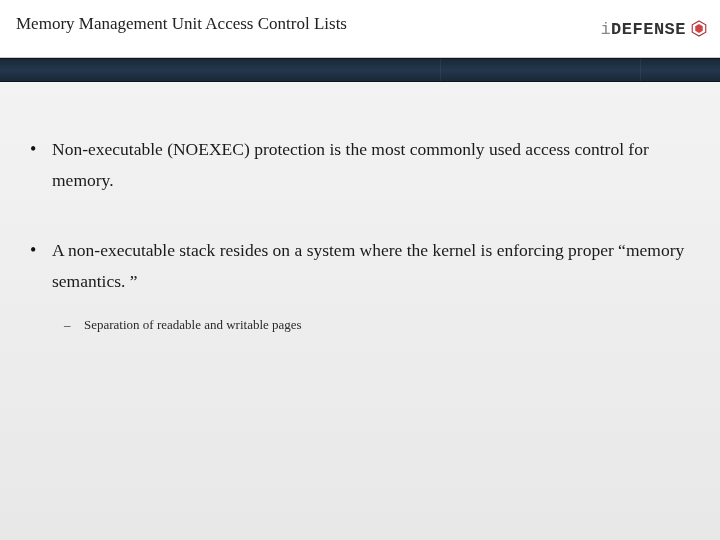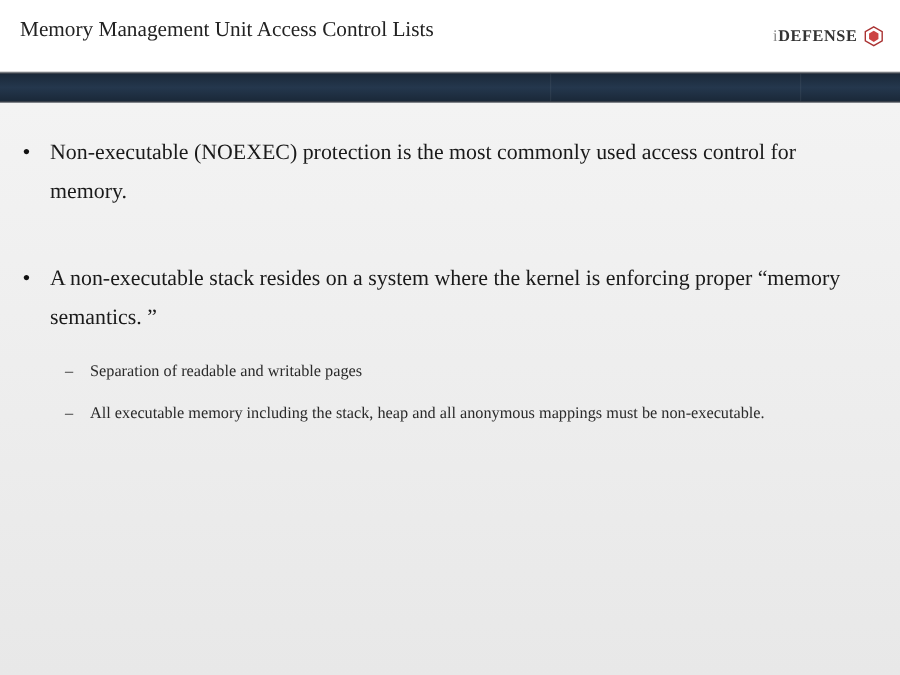--- a/index.html
+++ b/index.html
@@ -25,22 +25,22 @@
   .logo {
     position: absolute;
     right: 12px;
     top: 50%;
     transform: translateY(-50%);
     display: flex;
     align-items: center;
     gap: 4px;
   }
   .logo-text {
-    font-family: Liberation Serif, serif;
-    font-size: 13px;
+    font-family: Liberation Mono, monospace;
+    font-size: 17px;
     letter-spacing: 0.5px;
     color: #555;
   }
   .logo-text .idot { color: #888; }
   .logo-text .defense { font-weight: bold; color: #333; }
   .logo-icon {
     width: 18px;
     height: 18px;
   }
   .band {
@@ -53,21 +53,22 @@
   .band::before, .band::after {
     content: "";
     position: absolute;
     top: 0; bottom: 0;
     width: 1px;
     background: rgba(255,255,255,0.06);
   }
   .band::before { left: 440px; }
   .band::after { left: 640px; }
   .content {
-    padding: 24px 30px 20px 18px;
+    padding: 24px 30px 20px 30px;
+    margin-top: 28px;
   }
   ul.main {
     list-style: none;
   }
   ul.main > li {
     position: relative;
     padding-left: 22px;
     margin-bottom: 40px;
     font-size: 17.5px;
     line-height: 1.75;
@@ -119,17 +120,16 @@
 
 <div class="content">
   <ul class="main">
     <li>
       <span>Non-executable (NOEXEC) protection is the most commonly used access control for memory.</span>
     </li>
     <li>
       <span>A non-executable stack resides on a system where the kernel is enforcing proper “memory semantics. ”</span>
       <ul class="sub">
         <li>Separation of readable and writable pages</li>
-        <li>All executable memory including the stack, heap and all anonymous mappings must be non-executable.</li>
       </ul>
     </li>
   </ul>
 </div>
 
 </body></html>

